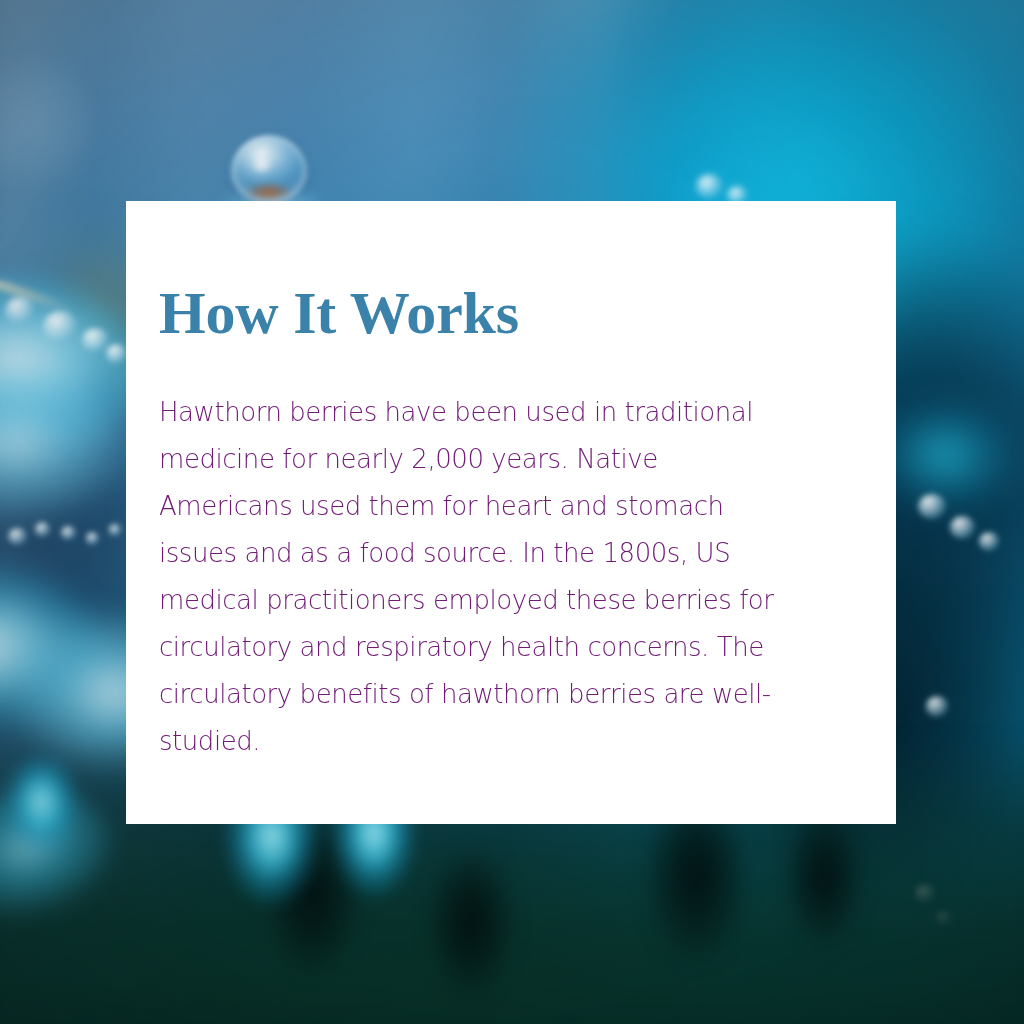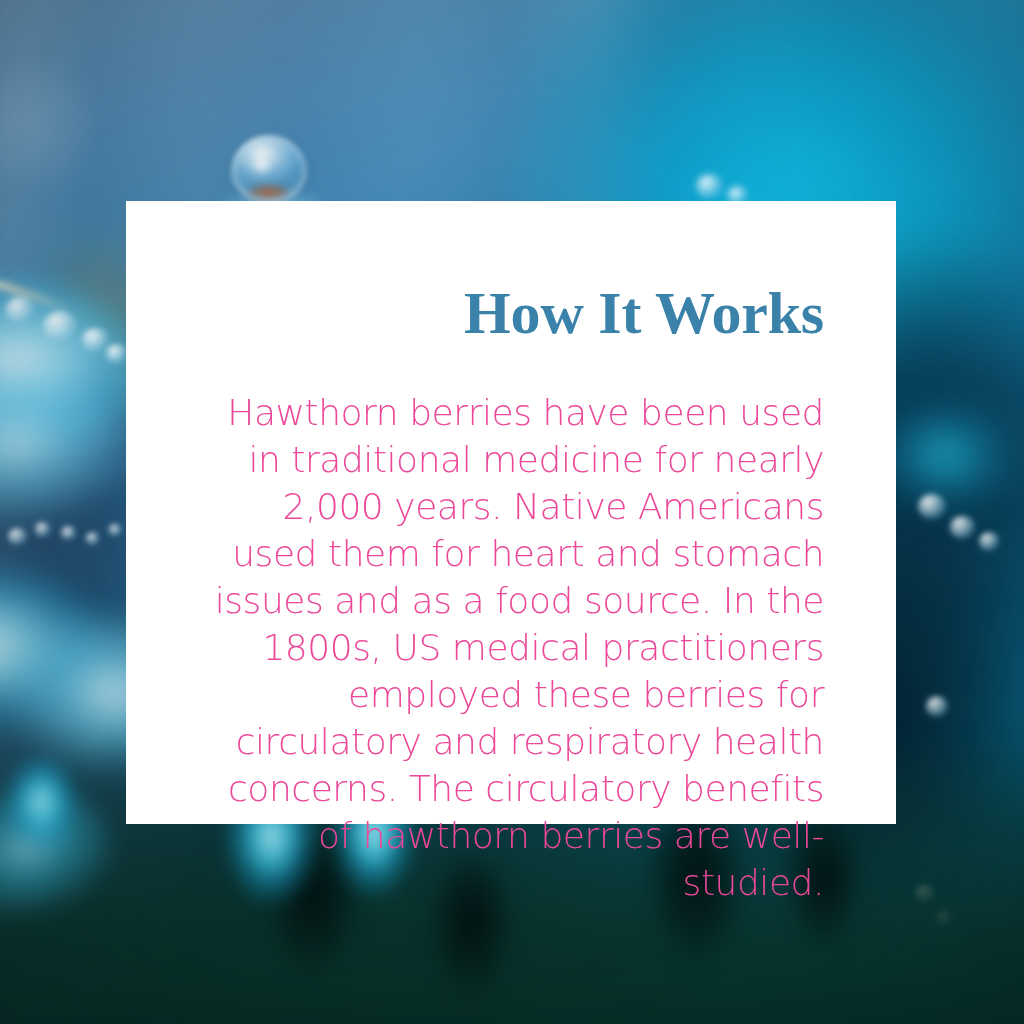--- a/index.html
+++ b/index.html
@@ -458,43 +458,42 @@
 
   
   .card {
     position: absolute;
     left: 126px;
     top: 201px;
     width: 770px;
     height: 623px;
     background: #ffffff;
     box-sizing: border-box;
-    padding: 82px 72px 0 71px;
-    text-align: right;
+    padding: 82px 72px 0 33px;
   }
 
   .card-title {
     margin: 0;
     font-family: "Liberation Serif", "DejaVu Serif", serif;
     font-weight: 700;
     font-size: 60px;
     line-height: 1.0;
     letter-spacing: -0.2px;
     color: #3a82a9;
   }
 
   .card-body {
     margin: 0;
     padding-top: 46px;
     font-family: "DejaVu Sans", "Liberation Sans", sans-serif;
     font-weight: 300;
-    font-size: 36px;
+    font-size: 26px;
     line-height: 47px;
     letter-spacing: -0.45px;
-    color: #ec4899;
+    color: #701a75;
     max-width: 628px;
   }
 </style>
 </head>
 <body>
 
 <div id="stage">
 
   <div class="photo">
     <div class="bg-base"></div>

